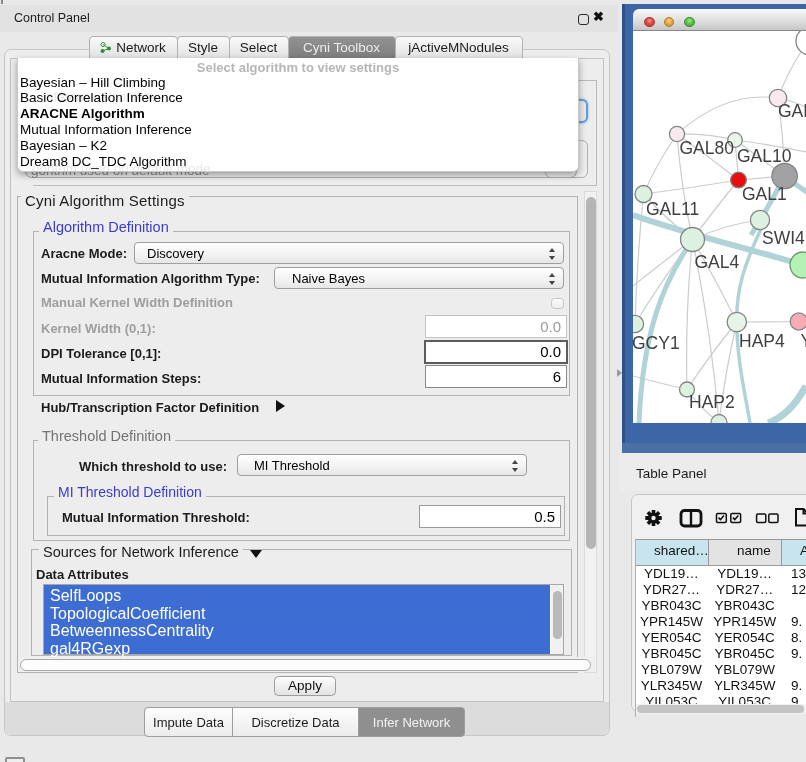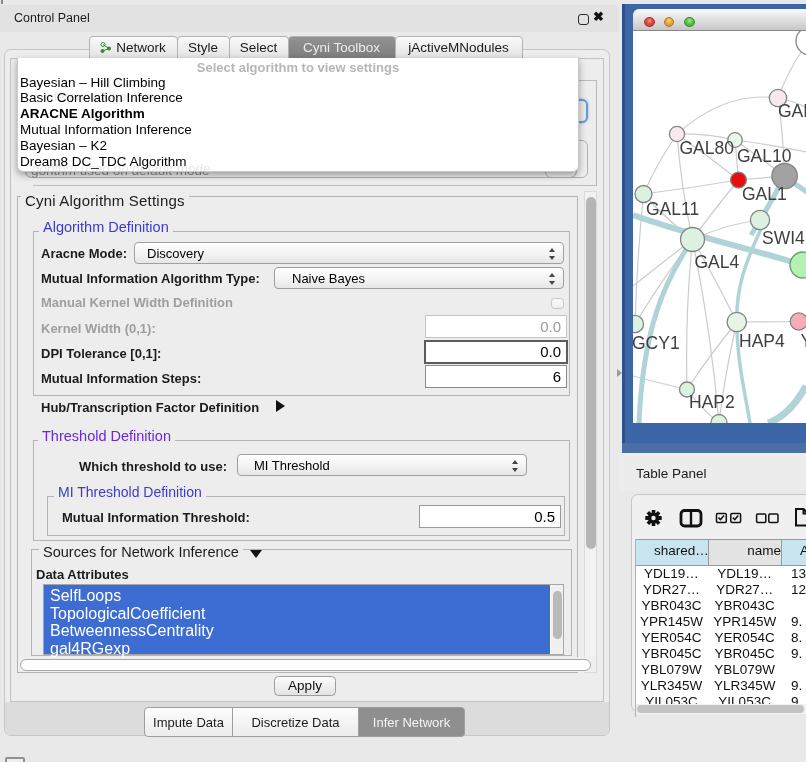--- a/index.html
+++ b/index.html
@@ -113,21 +113,21 @@
 <div class="fld" style="left:425px;top:315px;width:142px;height:23px;border:1px solid #c4c4c4;line-height:21px;padding-right:5px;color:#9b9b9b;">0.0</div>
 <div class="abs b13" style="left:41px;top:346px;">DPI Tolerance [0,1]:</div>
 <div class="fld" style="left:424px;top:340px;width:144px;height:24px;border:2px solid #5c5c5c;line-height:20px;padding-right:5px;">0.0</div>
 <div class="abs b13" style="left:41px;top:370.5px;">Mutual Information Steps:</div>
 <div class="fld" style="left:425px;top:365px;width:142px;height:23px;border:1px solid #8a8a8a;line-height:21px;padding-right:5px;">6</div>
 
 <div class="abs b13" style="left:41px;top:399.5px;">Hub/Transcription Factor Definition</div>
 <div class="abs" style="left:276px;top:400px;width:0;height:0;border-top:6px solid transparent;border-bottom:6px solid transparent;border-left:9px solid #111;"></div>
 
 <div class="grp" style="left:33px;top:440px;width:537px;height:101px;"></div>
-<div class="gt" style="left:38px;top:430px;color:#6d28d9;font-size:14.5px;">Threshold Definition</div>
+<div class="gt" style="left:38px;top:430px;color:#737373;font-size:14.5px;">Threshold Definition</div>
 <div class="abs b13" style="left:79px;top:458.5px;">Which threshold to use:</div>
 <div class="combo" style="left:237px;top:454px;width:290px;">
       <span style="position:absolute;left:16px;top:3px;">MI Threshold</span>
       <span class="ar"></span>
     </div>
 
 <div class="grp" style="left:47px;top:496px;width:518px;height:40px;"></div>
 <div class="gt" style="left:54px;top:486px;color:#3b3bd0;font-size:14px;">MI Threshold Definition</div>
 <div class="abs b13" style="left:62px;top:509.5px;">Mutual Information Threshold:</div>
 <div class="fld" style="left:419px;top:505px;width:142px;height:23px;border:1px solid #9a9a9a;line-height:21px;padding-right:5px;">0.5</div>
@@ -270,21 +270,21 @@
 
   <g fill="none" stroke="#111" stroke-width="2">
     <path d="M165,15 h7.5 l4.5,4.5 v12 h-12 z"></path>
     <path d="M172.5,15 v4.5 h4.5"></path>
   </g>
 </svg>
 </div>
 <div class="abs" id="ttable" style="left:635px;top:539px;width:171px;height:178px;border-left:1px solid #b0b0b0;">
   <div style="display:flex;height:27px;border-top:1px solid #999;border-bottom:1px solid #999;font-size:13.5px;color:#111;">
     <div style="width:73px;background:#c8e5ef;border-right:1px solid #999;text-align:center;line-height:22px;padding-left:18px;">shared…</div>
-    <div style="width:78px;background:#e3e3e3;border-right:1px solid #999;text-align:right;line-height:22px;padding-left:16px;">name</div>
+    <div style="width:78px;background:#e3e3e3;border-right:1px solid #999;text-align:left;line-height:22px;padding-left:28px;">name</div>
     <div style="width:24px;background:#c8e5ef;line-height:22px;padding-left:18px;">A</div>
   </div>
   <div style="background:#fff;height:138px;overflow:hidden;">
     <div class="trow">
           <div class="tc1">YDL19…</div>
           <div class="tc2">YDL19…</div>
           <div class="tc3">13</div>
         </div>
     <div class="trow">
           <div class="tc1">YDR27…</div>

